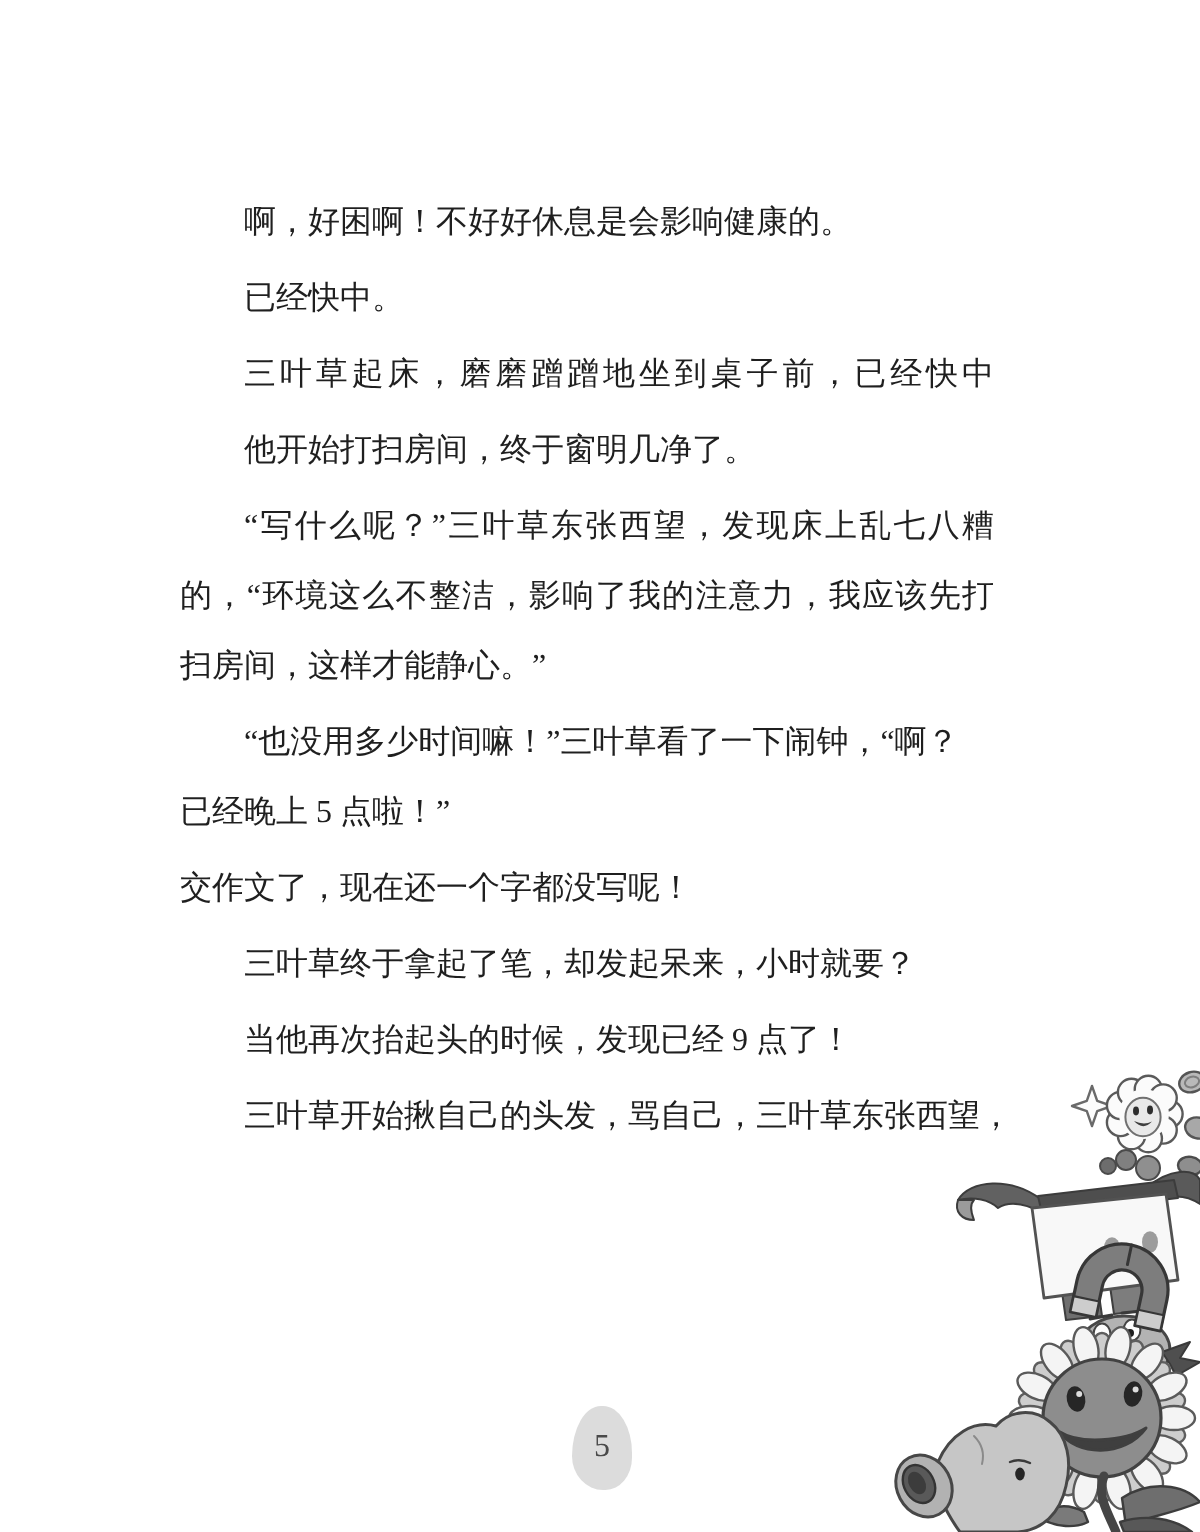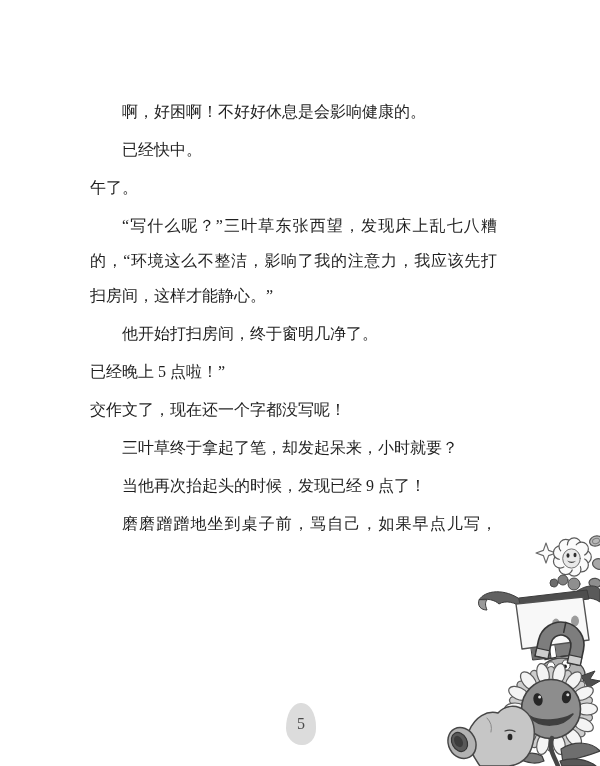--- a/index.html
+++ b/index.html
@@ -31,44 +31,45 @@
 <div class="page">
 
   <main class="text-block">
     <p class="para">
       <span class="line indent">啊，好困啊！不好好休息是会影响健康的。</span>
     </p>
     <p class="para">
       <span class="line indent">已经快中。</span>
     </p>
     <p class="para">
-      <span class="line">午了。</span>
+      <span class="line indent full">三叶草起床，磨磨蹭蹭地坐到桌子前，已经快中</span>
+    </p>
+    <p class="para">
+      <span class="line indent">他开始打扫房间，终于窗明几净了。</span>
     </p>
     <p class="para">
       <span class="line indent full">“写什么呢？”三叶草东张西望，发现床上乱七八糟</span>
       <span class="line full">的，“环境这么不整洁，影响了我的注意力，我应该先打</span>
       <span class="line">扫房间，这样才能静心。”</span>
     </p>
     <p class="para">
-      <span class="line indent">他开始打扫房间，终于窗明几净了。</span>
-    </p>
-    <p class="para">
+      <span class="line indent">“也没用多少时间嘛！”三叶草看了一下闹钟，“啊？</span>
       <span class="line">已经晚上 5 点啦！”</span>
     </p>
     <p class="para">
       <span class="line">交作文了，现在还一个字都没写呢！</span>
     </p>
     <p class="para">
       <span class="line indent">三叶草终于拿起了笔，却发起呆来，小时就要？</span>
     </p>
     <p class="para">
       <span class="line indent">当他再次抬起头的时候，发现已经 9 点了！</span>
     </p>
     <p class="para">
-      <span class="line indent full">磨磨蹭蹭地坐到桌子前，骂自己，如果早点儿写，</span>
+      <span class="line indent full">三叶草开始揪自己的头发，骂自己，三叶草东张西望，</span>
     </p>
   </main>
 
   <div class="page-number-badge">
     <span>5</span>
   </div>
 
   <svg class="illustration" width="165" height="238" viewBox="0 0 165 238">
     <g stroke-linejoin="round" stroke-linecap="round">
 

